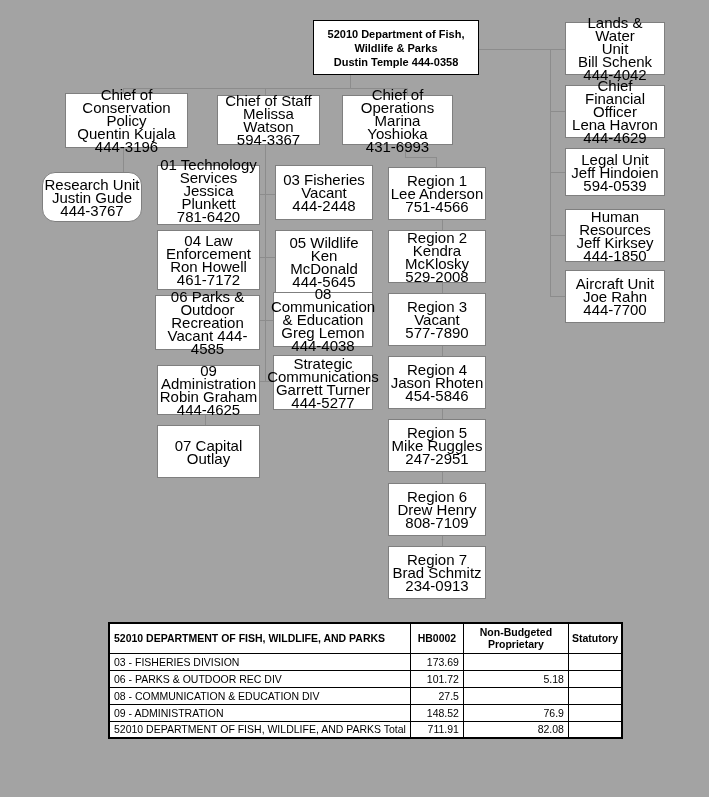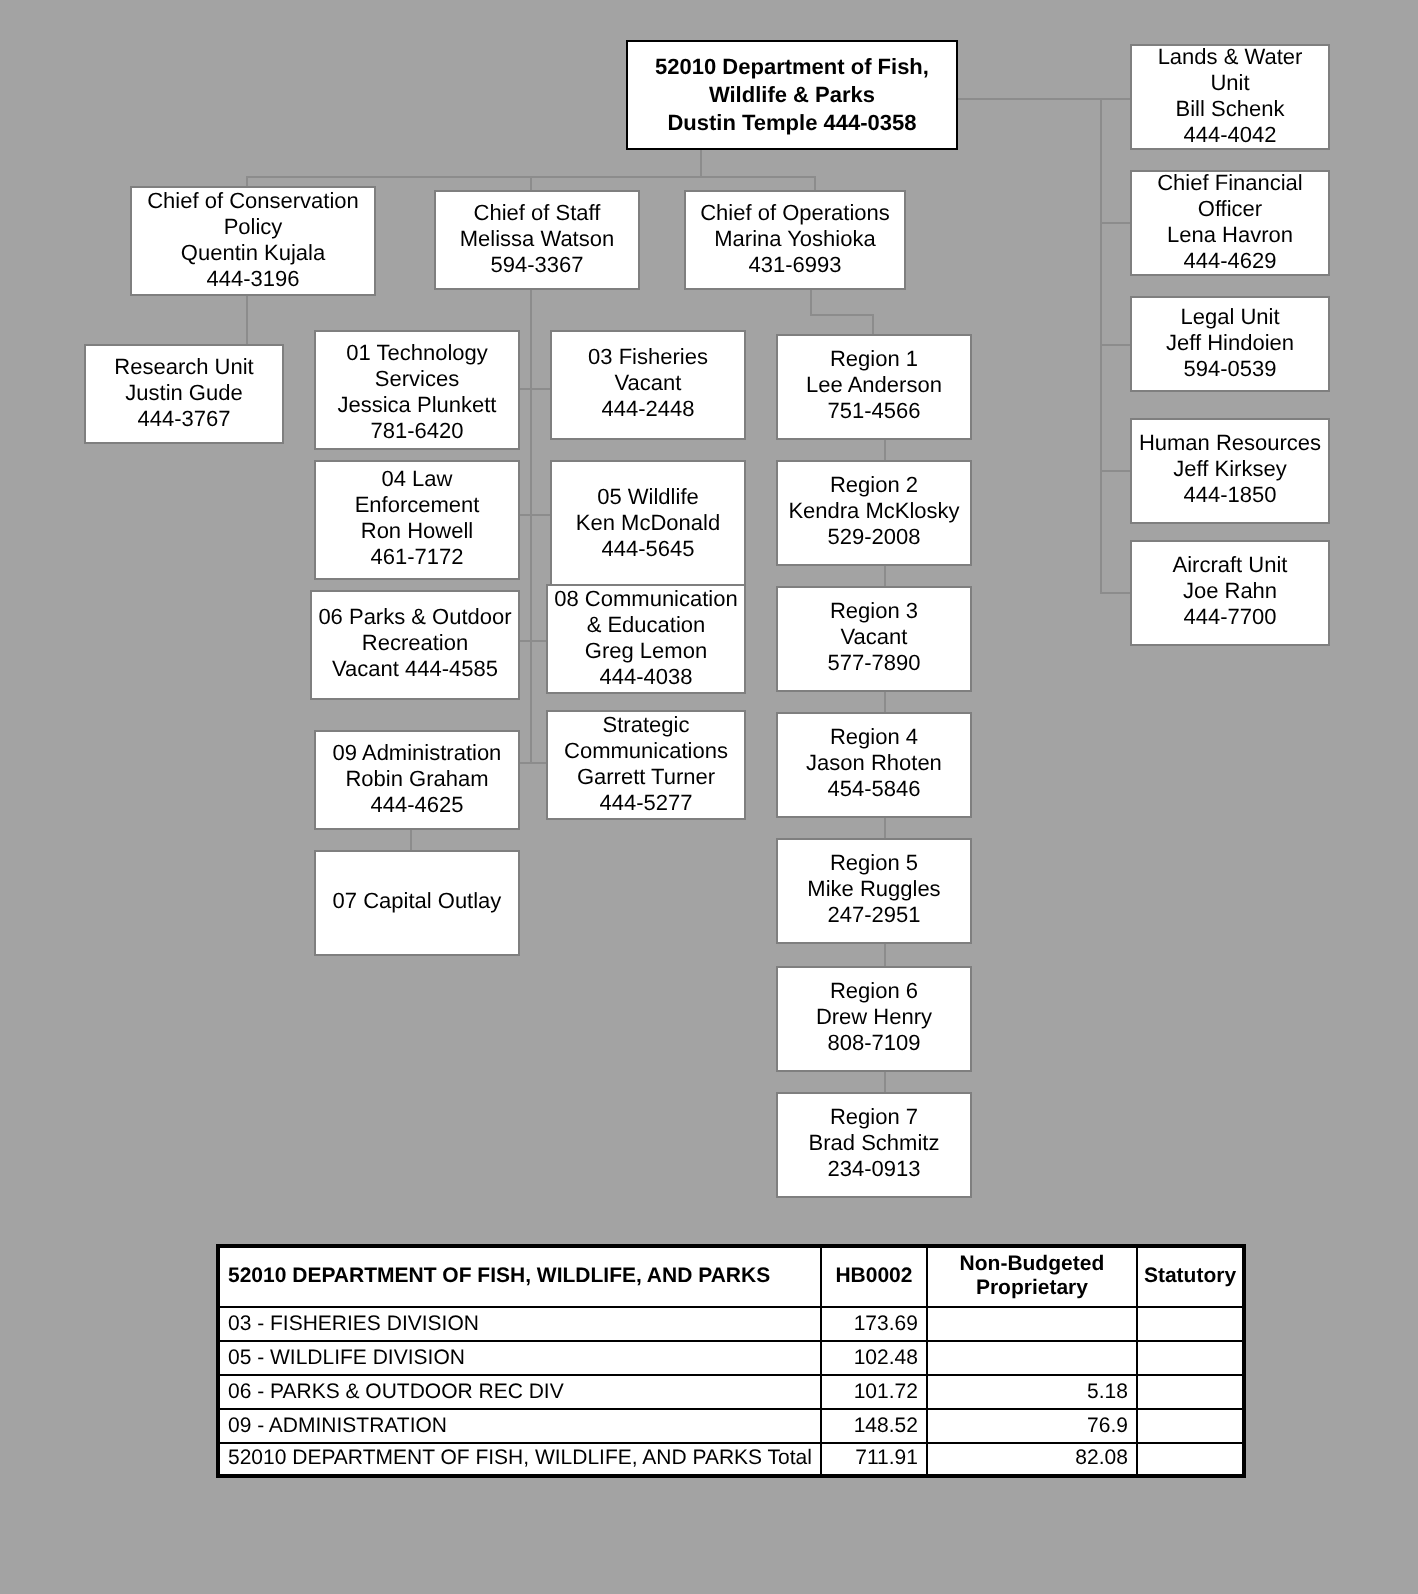--- a/index.html
+++ b/index.html
@@ -3,21 +3,21 @@
 <meta charset="utf-8">
 <style>
   * { box-sizing: border-box; }
   body { margin:0; background:#ffffff; font-family:"Liberation Sans", sans-serif; color:#000; }
   .canvas { position:relative; width:709px; height:797px; background:#a3a3a3; overflow:hidden; }
 
   
   .node {
     position:absolute; background:#fff; border:1px solid #7f7f7f;
     display:flex; flex-direction:column; justify-content:center; align-items:center;
-    text-align:center; font-size:11px; line-height:13px; color:#000; padding:1px;
+    text-align:center; font-size:15px; line-height:13px; color:#000; padding:1px;
   }
   .node.root { border:1.5px solid #000; font-weight:bold; font-size:11px; line-height:14px; }
 
   
   .cl { position:absolute; background:#8c8c8c; }
 
   
   table.budget { position:absolute; left:108px; top:622px; border-collapse:collapse; font-size:10.5px; background:#fff; border:2px solid #000; table-layout:fixed; }
   table.budget th, table.budget td { border:1px solid #000; overflow:hidden; }
   table.budget thead tr { height:30px; }
@@ -76,21 +76,21 @@
       <div class="node" style="left: 217px; top: 95px; width: 103px; height: 50px;">
         <div>Chief of Staff</div>
         <div>Melissa Watson</div>
         <div>594-3367</div>
       </div>
       <div class="node" style="left: 342px; top: 95px; width: 111px; height: 50px;">
         <div>Chief of Operations</div>
         <div>Marina Yoshioka</div>
         <div>431-6993</div>
       </div>
-      <div class="node" style="left: 42px; top: 172px; width: 100px; height: 50px;">
+      <div class="node" style="left: 42px; top: 172px; width: 100px; height: 50px; border-radius: 13px;">
         <div>Research Unit</div>
         <div>Justin Gude</div>
         <div>444-3767</div>
       </div>
       <div class="node" style="left: 157px; top: 165px; width: 103px; height: 60px; justify-content: flex-end;">
         <div>01 Technology</div>
         <div>Services</div>
         <div>Jessica Plunkett</div>
         <div>781-6420</div>
       </div>
@@ -215,32 +215,32 @@
       </tr>
     </thead>
     <tbody id="budget-body">
         <tr>
           <td class="rlabel">03 - FISHERIES DIVISION</td>
           <td class="rnum">173.69</td>
           <td class="rnum"></td>
           <td class="rnum"></td>
         </tr>
         <tr>
-          <td class="rlabel">05 - WILDLIFE DIVISION</td>
-          <td class="rnum">102.48</td>
-          <td class="rnum"></td>
-          <td class="rnum"></td>
-        </tr>
-        <tr>
           <td class="rlabel">06 - PARKS &amp; OUTDOOR REC DIV</td>
           <td class="rnum">101.72</td>
           <td class="rnum">5.18</td>
           <td class="rnum"></td>
         </tr>
         <tr>
+          <td class="rlabel">08 - COMMUNICATION &amp; EDUCATION DIV</td>
+          <td class="rnum">27.5</td>
+          <td class="rnum"></td>
+          <td class="rnum"></td>
+        </tr>
+        <tr>
           <td class="rlabel">09 - ADMINISTRATION</td>
           <td class="rnum">148.52</td>
           <td class="rnum">76.9</td>
           <td class="rnum"></td>
         </tr>
         <tr>
           <td class="rlabel">52010 DEPARTMENT OF FISH, WILDLIFE, AND PARKS Total</td>
           <td class="rnum">711.91</td>
           <td class="rnum">82.08</td>
           <td class="rnum"></td>

